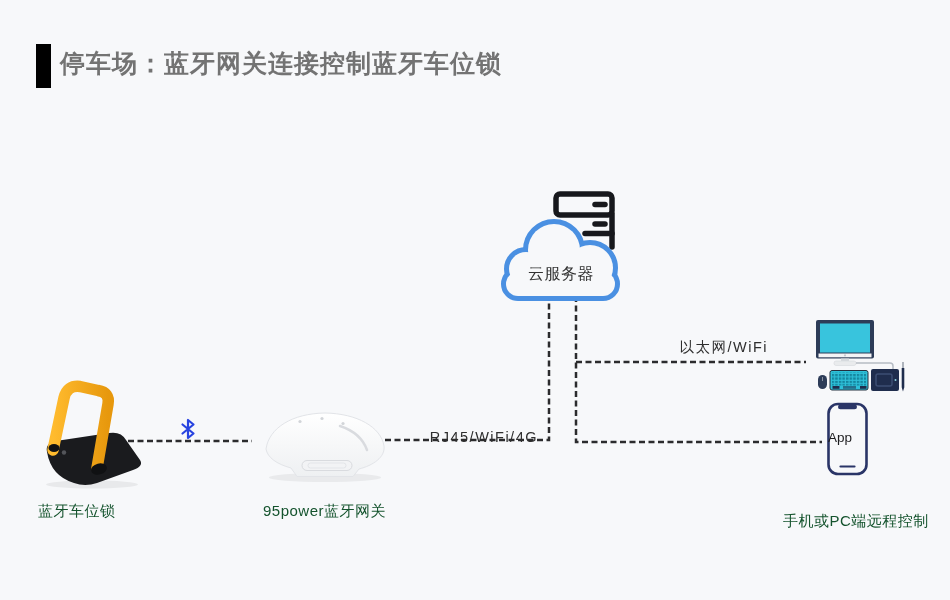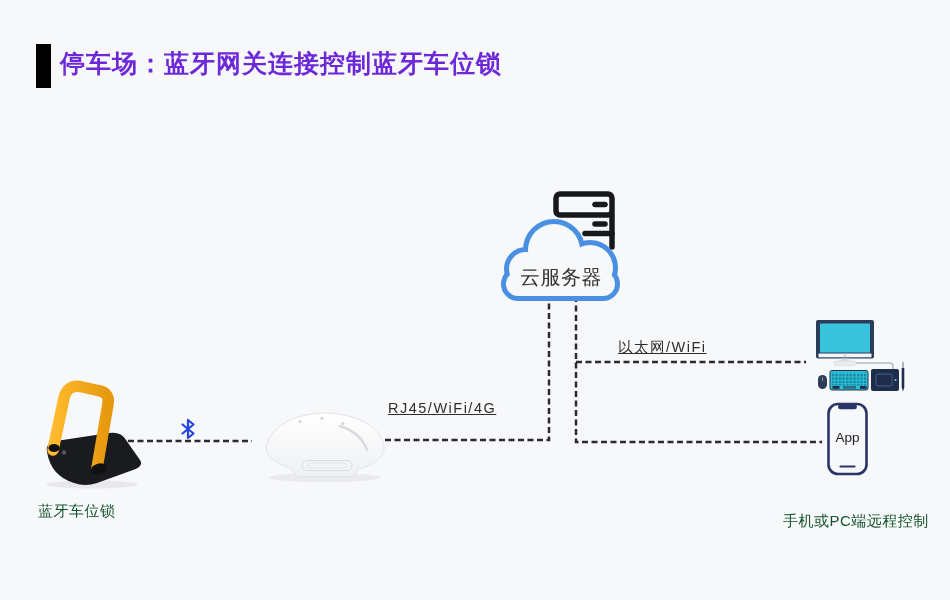--- a/index.html
+++ b/index.html
@@ -5,41 +5,41 @@
   html,body{margin:0;padding:0;background:#ffffff;}
   .canvas{
     position:relative;width:950px;height:600px;overflow:hidden;
     background:#f7f8fa;
     font-family:"Liberation Sans","DejaVu Sans",sans-serif;
     color:#333;
   }
   .abs{position:absolute;}
   .title-bar{left:36px;top:44px;width:15px;height:44px;background:#000;}
   .page-title{
-    left:60px;top:47px;font-size:25px;font-weight:700;color:#6d28d9;
+    left:60px;top:47px;font-size:25px;font-weight:700;color:#737373;
     letter-spacing:1px;white-space:nowrap;
   }
   .diagram-svg{left:0;top:0;width:950px;height:600px;}
   .cloud-label{
     left:506px;top:264px;width:110px;text-align:center;
-    font-size:20px;color:#333;letter-spacing:.5px;
+    font-size:16px;color:#333;letter-spacing:.5px;
   }
   .link-label{
     font-size:14.5px;color:#2e2e2e;letter-spacing:1.5px;white-space:nowrap;
-    text-align:left;width:150px;text-decoration:underline;
+    text-align:right;width:150px;
   }
-  .lbl-rj45{left:388px;top:400px;}
+  .lbl-rj45{left:388px;top:429px;}
   .lbl-eth{left:618px;top:338px;}
   .lbl-cell{left:618px;top:419px;}
   .node-label{font-size:15px;color:#14532d;white-space:nowrap;letter-spacing:.5px;}
   .lbl-lock{left:38px;top:502px;}
   .lbl-gateway{left:263px;top:502px;}
   .lbl-remote{left:783px;top:500px;margin-top:12px;}
   .app-label{
-    left:828px;top:430px;width:39px;text-align:center;
+    left:828px;top:430px;width:39px;
     font-size:13.5px;color:#1d1d1f;
   }
 </style>
 </head>
 <body>
 
 <div class="canvas">
 
   <div class="abs title-bar"></div>
   <div class="abs page-title">停车场：蓝牙网关连接控制蓝牙车位锁</div>
@@ -146,16 +146,17 @@
       <rect x="828.5" y="404" width="38" height="70" rx="9.5" fill="#f7f8fa" stroke="#2a3567" stroke-width="2.6"></rect>
       <rect x="838" y="404.5" width="19" height="4.8" rx="2.4" fill="#2a3567"></rect>
       <line x1="840.5" y1="466.5" x2="854.5" y2="466.5" stroke="#2a3567" stroke-width="2.2" stroke-linecap="round"></line>
     </g>
   </svg>
 
   <div class="abs cloud-label">云服务器</div>
   <div class="abs link-label lbl-rj45">RJ45/WiFi/4G</div>
   <div class="abs link-label lbl-eth">以太网/WiFi</div>
   <div class="abs node-label lbl-lock">蓝牙车位锁</div>
+  <div class="abs node-label lbl-gateway">95power蓝牙网关</div>
   <div class="abs node-label lbl-remote">手机或PC端远程控制</div>
   <div class="abs app-label">App</div>
 
 </div>
 
 </body></html>

